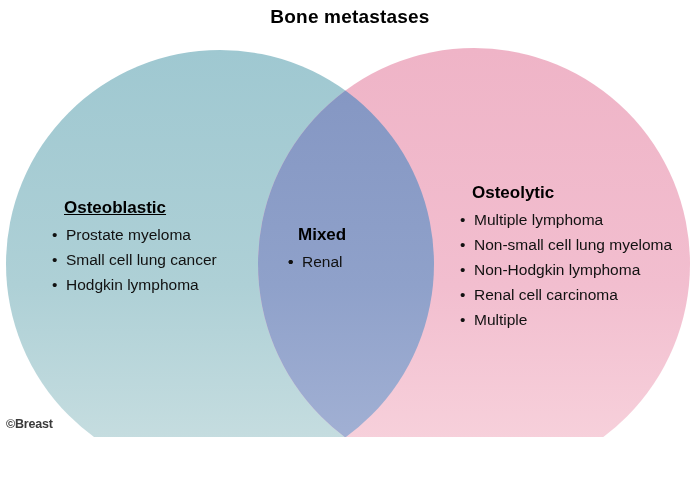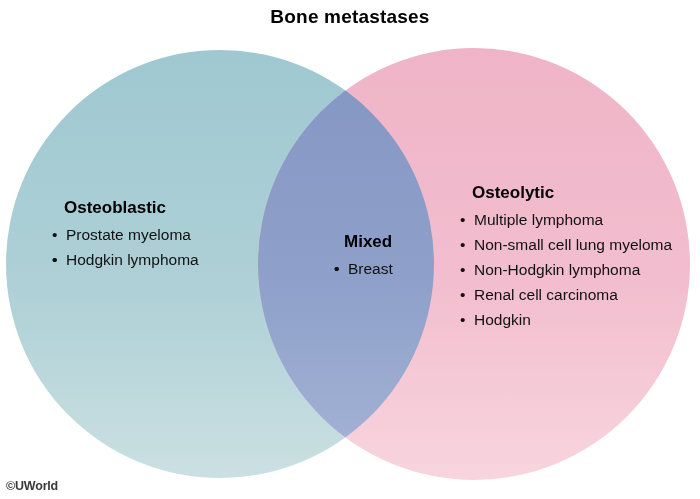--- a/index.html
+++ b/index.html
@@ -3,21 +3,21 @@
 <meta charset="utf-8">
 <style>
   html, body {
     margin: 0;
     padding: 0;
     background: #ffffff;
   }
   #canvas {
     position: relative;
     width: 700px;
-    height: 499px;
+    height: 437px;
     background: #ffffff;
     overflow: hidden;
     font-family: "Liberation Sans", sans-serif;
     color: #000000;
   }
 
   
   #title {
     position: absolute;
     left: 0;
@@ -66,23 +66,23 @@
   }
   .region-list li .bullet {
     position: absolute;
     left: 0;
     top: 0;
     font-size: 15.5px;
     line-height: 25px;
   }
 
   #left-text   { left: 52px;  top: 198px; }
-  #left-text .region-heading { padding-left: 12px; }
+  #left-text .region-heading { padding-left: 12px; text-decoration: underline; }
 
-  #center-text { left: 288px; top: 232px; margin-left: 46px; }
+  #center-text { left: 288px; top: 225px; }
   #center-text .region-heading { padding-left: 10px; }
 
   #right-text  { left: 460px; top: 183px; }
   #right-text .region-heading { padding-left: 12px; }
 
   
   #copyright {
     position: absolute;
     left: 6px;
     bottom: 6px;
@@ -125,39 +125,39 @@
     <circle cx="474" cy="264" r="216" fill="url(#gradRight)"></circle>
     <g clip-path="url(#clipLeft)">
       <circle cx="474" cy="264" r="216" fill="url(#gradMix)"></circle>
     </g>
   </svg>
 
   <div class="region-text" id="left-text">
     <div class="region-heading">Osteoblastic</div>
     <ul class="region-list">
       <li><span class="bullet">•</span><span>Prostate myeloma</span></li>
-      <li><span class="bullet">•</span></li>
+      <li><span class="bullet">•</span><span>Small cell lung cancer</span></li>
       <li><span class="bullet">•</span><span>Hodgkin lymphoma</span></li>
     </ul>
   </div>
 
   <div class="region-text" id="center-text">
     <div class="region-heading">Mixed</div>
     <ul class="region-list">
       <li><span class="bullet">•</span></li>
-      <li><span class="bullet">•</span><span>Breast</span></li>
+      <li><span class="bullet">•</span><span>Renal</span></li>
     </ul>
   </div>
 
   <div class="region-text" id="right-text">
     <div class="region-heading">Osteolytic</div>
     <ul class="region-list">
       <li><span class="bullet">•</span><span>Multiple lymphoma</span></li>
       <li><span class="bullet">•</span><span>Non-small cell lung myeloma</span></li>
       <li><span class="bullet">•</span><span>Non-Hodgkin lymphoma</span></li>
       <li><span class="bullet">•</span><span>Renal cell carcinoma</span></li>
-      <li><span class="bullet">•</span><span>Hodgkin</span></li>
+      <li><span class="bullet">•</span><span>Multiple</span></li>
     </ul>
   </div>
 
-  <div id="copyright">©UWorld</div>
+  <div id="copyright">©Breast</div>
 
 </div>
 
 </body></html>

